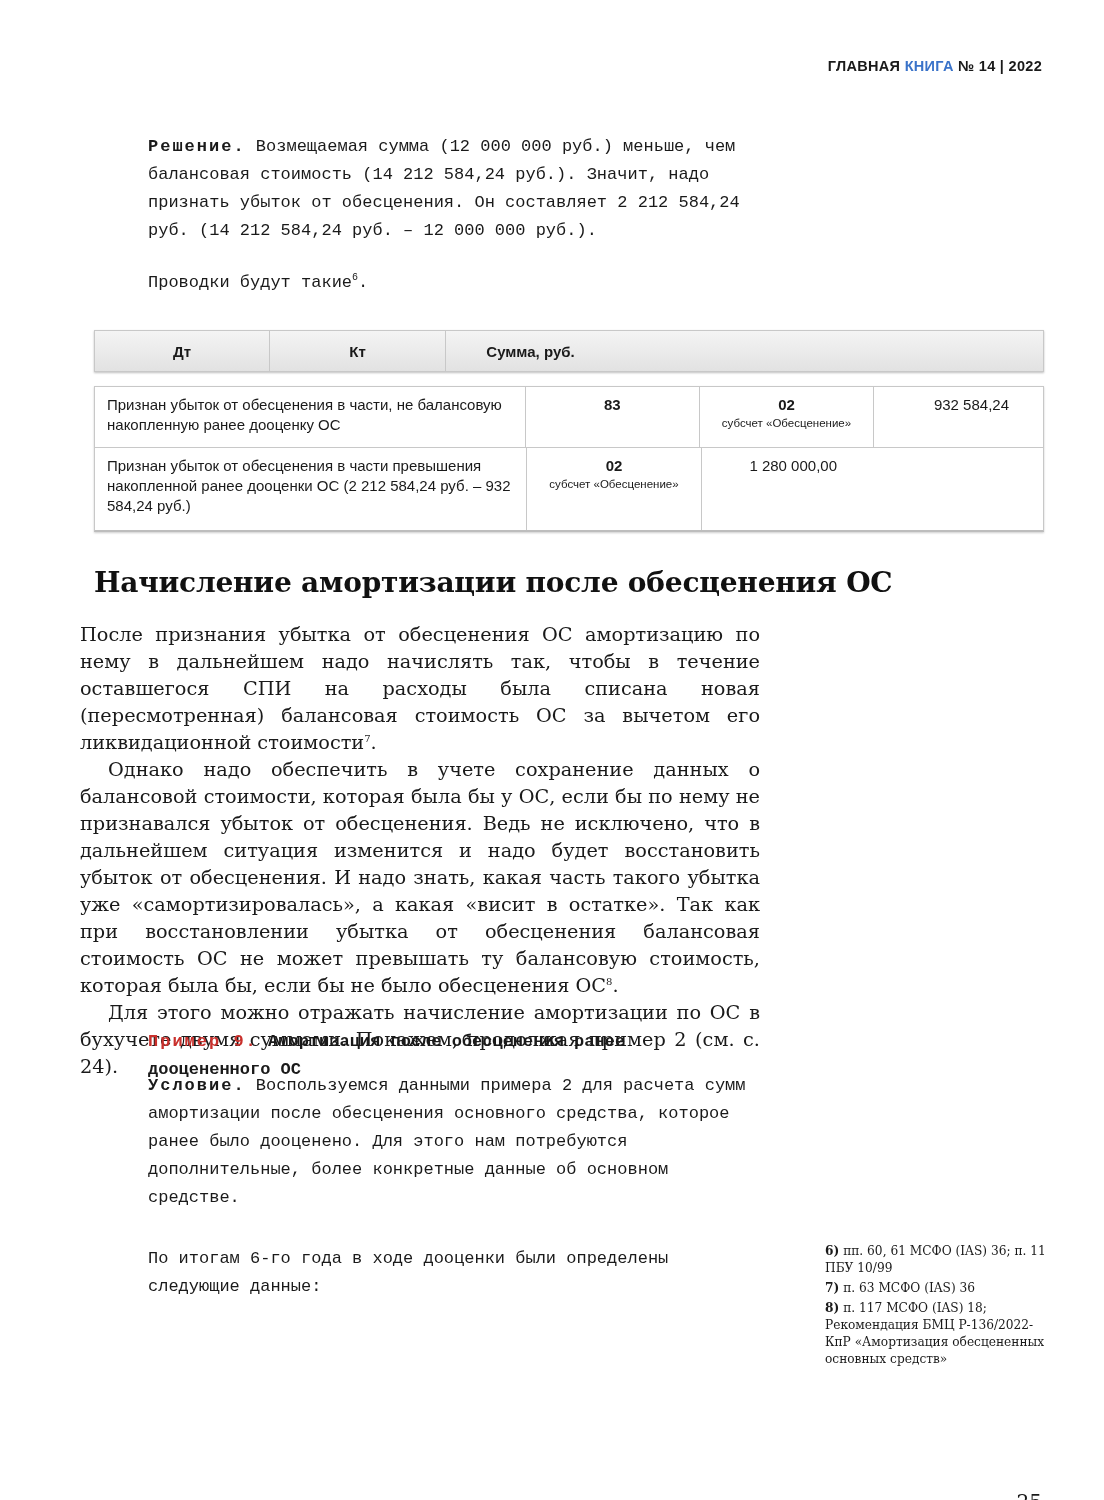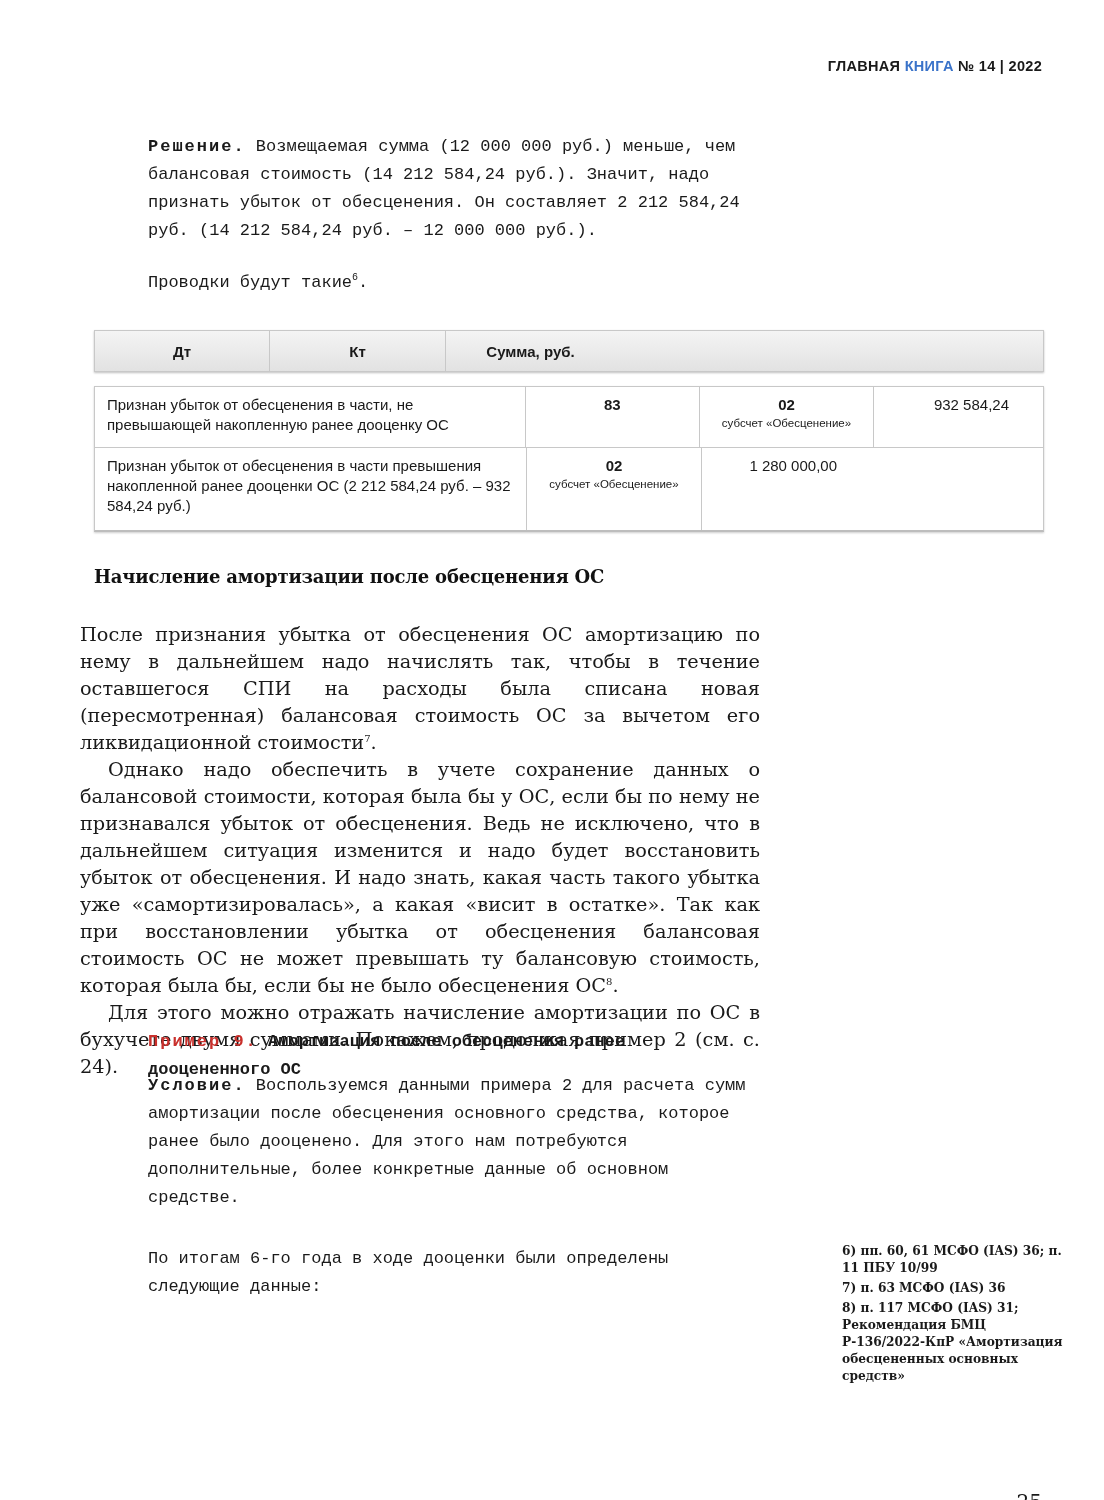--- a/index.html
+++ b/index.html
@@ -25,30 +25,30 @@
     .c1 { width: 432px; }
     .c2 { width: 174px; }
     .c3 { width: 175px; }
     .c4 { width: 169px; }
     .cell-num { text-align: center; font-weight: bold; }
     .cell-acct { text-align: center; }
     .cell-acct .main { font-weight: bold; display: block; }
     .cell-acct .sub { font-size: 11.5px; display: block; line-height: 16px; }
     .cell-sum { text-align: right; padding-right: 34px !important; }
 
-    .section-title { position: absolute; left: 94px; top: 566px; font-family: "DejaVu Serif", serif; font-weight: bold; font-size: 18px; color: #111; letter-spacing: -0.2px; }
+    .section-title { position: absolute; left: 94px; top: 566px; font-family: "DejaVu Serif", serif; font-weight: bold; font-size: 28px; color: #111; letter-spacing: -0.2px; }
     .body-text { position: absolute; left: 80px; width: 680px; font-family: "DejaVu Serif", serif; font-size: 19.3px; line-height: 27px; color: #1a1a1a; text-align: justify; }
     .body-text p { margin: 0; }
     .body-text p.indent { text-indent: 28px; }
 
     .bullets { margin: 0; padding: 0; list-style: none; }
     .bullets li { position: relative; padding-left: 16px; }
     .bullets li::before { content: "•"; position: absolute; left: 0; }
 
-    .footnotes { position: absolute; left: 842px; top: 1243px; width: 230px; font-family: "DejaVu Serif", serif; font-size: 12.2px; line-height: 17px; color: #1a1a1a; font-weight: bold; }
+    .footnotes { position: absolute; left: 825px; top: 1243px; width: 230px; font-family: "DejaVu Serif", serif; font-size: 12.2px; line-height: 17px; color: #1a1a1a; }
     .footnotes .fn { margin-bottom: 3px; }
     .footnotes b { font-family: "DejaVu Serif", serif; }
 
     .page-number { position: absolute; right: 62px; top: 1490px; font-family: "DejaVu Serif", serif; font-size: 20px; color: #1a1a1a; }
   </style>
 </head>
 <body>
 
 <div class="running-head">
   <span>ГЛАВНАЯ</span>
@@ -66,21 +66,21 @@
 </div>
 
 <div class="table-wrap">
   <div class="thead">
     <div class="c2">Дт</div>
     <div class="c3">Кт</div>
     <div class="c4">Сумма, руб.</div>
   </div>
   <div class="tbody">
     <div class="trow" style="height:60px;">
-      <div class="c1">Признан убыток от обесценения в части, не превышающей накопленную ранее дооценку ОС</div>
+      <div class="c1">Признан убыток от обесценения в части, не балансовую накопленную ранее дооценку ОС</div>
       <div class="c2 cell-num">83</div>
       <div class="c3 cell-acct">
         <span class="main">02</span>
         <span class="sub">субсчет «Обесценение»</span>
       </div>
       <div class="c4 cell-sum">932 584,24</div>
     </div>
     <div class="trow" style="height:82px;">
       <div class="c1">Признан убыток от обесценения в части превышения накопленной ранее дооценки ОС (2 212 584,24 руб. – 932 584,24 руб.)</div>
       <div class="c3 cell-acct">
@@ -110,16 +110,16 @@
   <span>Воспользуемся данными примера 2 для расчета сумм амортизации после обесценения основного средства, которое ранее было дооценено. Для этого нам потребуются дополнительные, более конкретные данные об основном средстве.</span>
 </div>
 
 <div class="block" style="top:1245px; width:610px;">
   <div>По итогам 6-го года в ходе дооценки были определены следующие данные:</div>
 </div>
 
 <div class="footnotes">
   <div class="fn"><b>6)</b> <span>пп. 60, 61 МСФО (IAS) 36; п. 11 ПБУ 10/99</span></div>
   <div class="fn"><b>7)</b> <span>п. 63 МСФО (IAS) 36</span></div>
-  <div class="fn"><b>8)</b> <span>п. 117 МСФО (IAS) 31; Рекомендация БМЦ Р-136/2022-КпР «Амортизация обесцененных основных средств»</span></div>
+  <div class="fn"><b>8)</b> <span>п. 117 МСФО (IAS) 18; Рекомендация БМЦ Р-136/2022-КпР «Амортизация обесцененных основных средств»</span></div>
 </div>
 
 <div class="page-number">25</div>
 
 </body></html>

